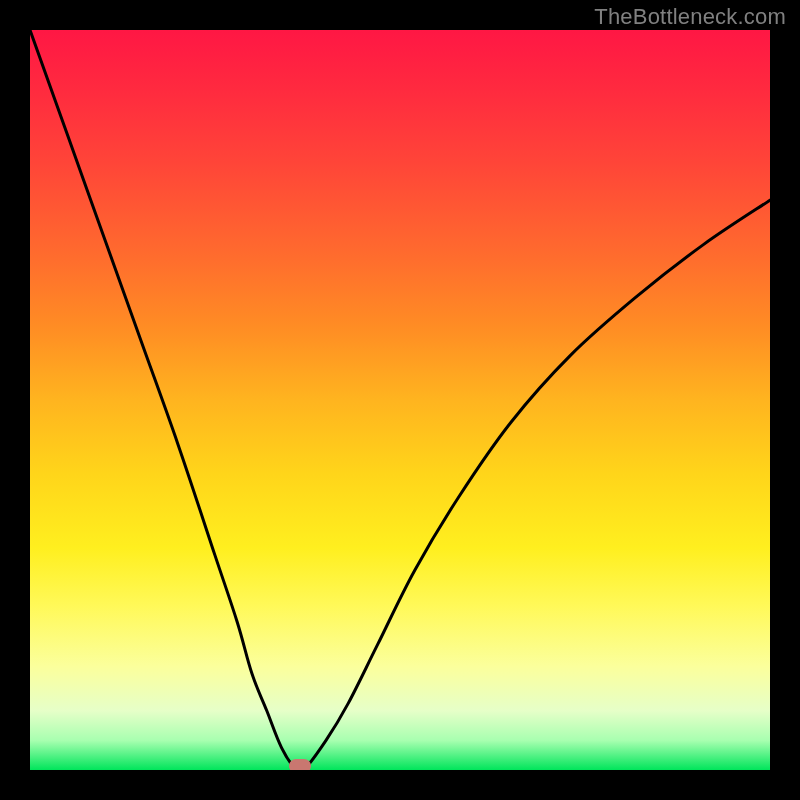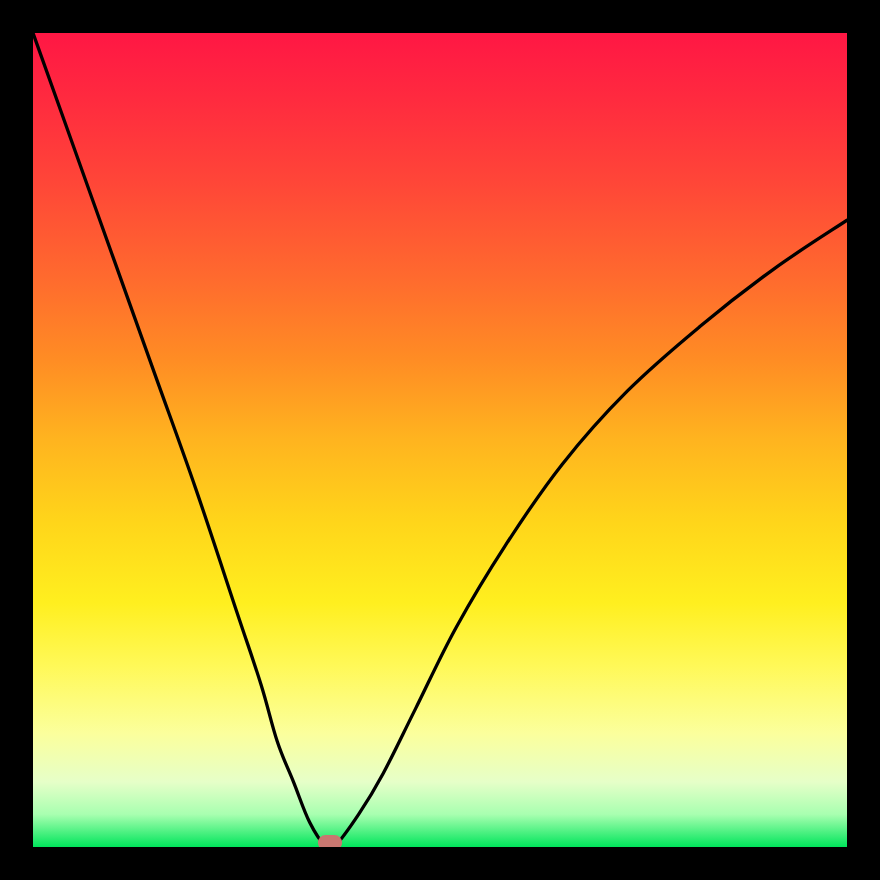--- a/index.html
+++ b/index.html
@@ -72,20 +72,21 @@
     background: #c97770;
     border-radius: 7px;
     transform: translate(-50%, -50%);
   }
 </style>
 </head>
 <body>
 
 <div class="frame">
 
+  <div class="watermark">TheBottleneck.com</div>
 
   <div class="plot-area" id="plot-area">
     <div class="gradient"></div>
 
     <svg class="curve-svg" viewBox="0 0 740 740" preserveAspectRatio="none">
       <path id="curve-path" d="M 0.00 0.00 C 6.66 18.65, 23.68 66.30, 37.00 103.60 C 50.32 140.90, 60.68 169.90, 74.00 207.20 C 87.32 244.50, 97.68 273.50, 111.00 310.80 C 124.32 348.10, 134.68 375.77, 148.00 414.40 C 161.32 453.03, 174.34 493.43, 185.00 525.40 C 195.66 557.37, 200.54 570.69, 207.20 592.00 C 213.86 613.31, 216.67 627.82, 222.00 643.80 C 227.33 659.78, 231.47 667.48, 236.80 680.80 C 242.13 694.12, 246.27 707.14, 251.60 717.80 C 256.93 728.46, 262.40 736.00, 266.40 740.00 C 270.40 744.00, 268.47 745.33, 273.80 740.00 C 279.13 734.67, 288.01 722.39, 296.00 710.40 C 303.99 698.41, 308.88 690.72, 318.20 673.40 C 327.52 656.08, 335.81 638.18, 347.80 614.20 C 359.79 590.22, 370.15 566.84, 384.80 540.20 C 399.45 513.56, 411.88 492.84, 429.20 466.20 C 446.52 439.56, 461.02 417.51, 481.00 392.20 C 500.98 366.89, 517.56 348.24, 540.20 325.60 C 562.84 302.96, 582.82 286.38, 606.80 266.40 C 630.78 246.42, 649.42 231.92, 673.40 214.60 C 697.38 197.28, 728.01 178.19, 740.00 170.20" fill="none" stroke="#000" stroke-width="3" stroke-linecap="round" stroke-linejoin="round"></path>
     </svg>
 
     <div class="marker" id="marker" style="left: 270.1px; top: 736.3px;"></div>
   </div>

